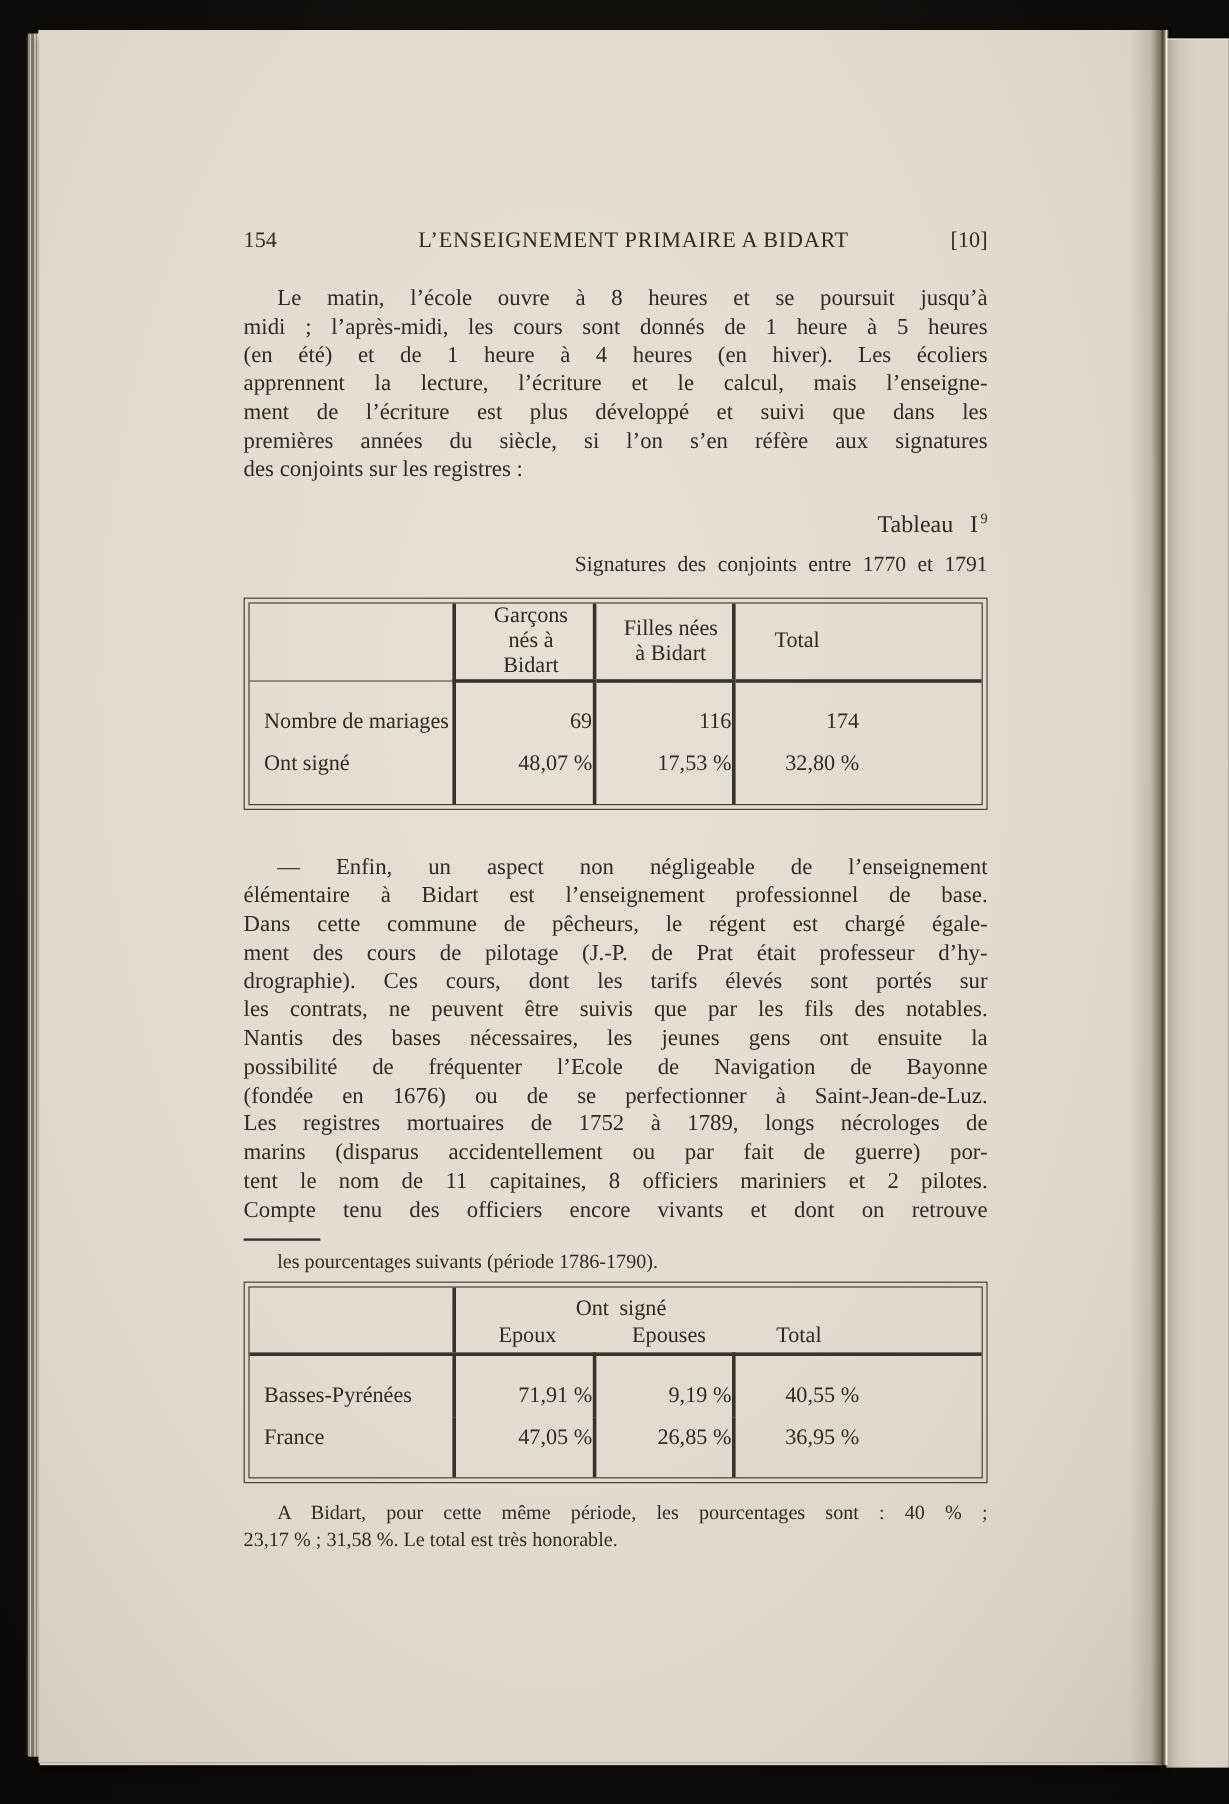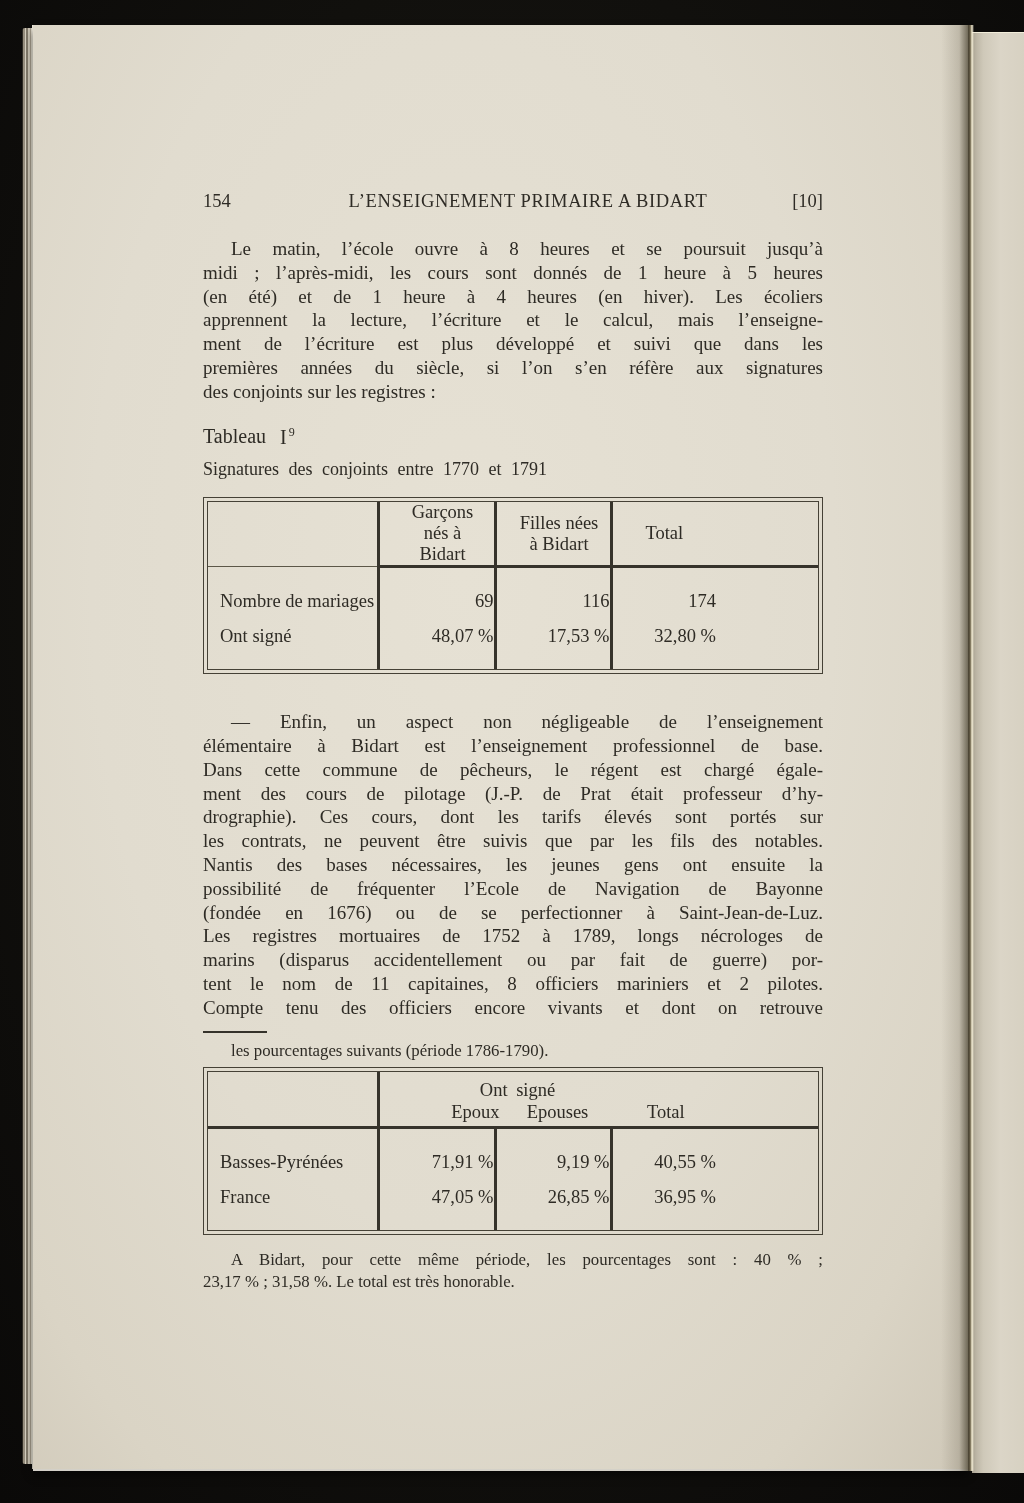--- a/index.html
+++ b/index.html
@@ -58,21 +58,21 @@
   .para.justify-all .line:last-child{text-align-last:justify;}
   .para .line:first-child{text-indent:28px;}
   .para.p1{margin-top:25px;}
   .para.p2{margin-top:36px;}
   .footnote{font-size:16.8px;line-height:21.8px;}
   .fn-rule{width:64px;height:2px;background:#35322a;margin-top:11px;}
   .fn-text{margin-top:7px;}
   .closing{margin-top:14px;}
 
   
-  .caption{text-align:left;}
+  .caption{text-align:right;}
   .cap-title{margin-top:21px;font-size:20px;}
   .cap-title .t-word{margin-right:14px;}
   .cap-title sup{font-size:12px;vertical-align:super;margin-left:2px;}
   .cap-sub{margin-top:11px;font-size:18px;word-spacing:5px;}
 
   
   .tbl-outer{border:1.5px solid #45413６;border:1.5px solid #454136;padding:3px;background:transparent;}
   .tbl-outer.m1{margin-top:17px;}
   .tbl-outer.m2{margin-top:6px;}
   .tbl-inner{border:1px solid #454136;}
@@ -84,21 +84,21 @@
   .btab td.c4{padding-right:102px;}
   .btab tr.head td{height:54px;vertical-align:middle;text-align:center;line-height:21px;border-bottom:3px solid #36332b;}
   .t1 tr.head td.c1{border-bottom:1px solid #5c5748;}
   .btab tr.head td.c2,.btab tr.head td.c3{padding-left:20px;padding-right:8px;}
   .btab tr.r1 td{padding-top:23px;padding-bottom:7px;}
   .btab tr.r2 td{padding-top:7px;padding-bottom:22px;}
   
   .t2 td.grp{border-left:3px solid #36332b;border-bottom:3px solid #36332b;height:54px;vertical-align:top;}
   .grp-top{margin-top:5px;width:236px;padding-left:40px;box-sizing:border-box;text-align:center;word-spacing:4px;}
   .grp-cols{display:flex;margin-top:1px;}
-  .grp-cols .g2{width:120px;text-align:right;}
+  .grp-cols .g2{width:120px;text-align:center;}
   .grp-cols .g3{width:116px;text-align:center;}
   .grp-cols .g4{flex:1;text-align:center;padding-right:102px;}
   .t2 tr.body td.c2{border-left:3px solid #36332b;}
 </style>
 </head>
 <body>
 
 <div class="scene">
   <div class="page-stack"></div>
   <div class="right-page"></div>

